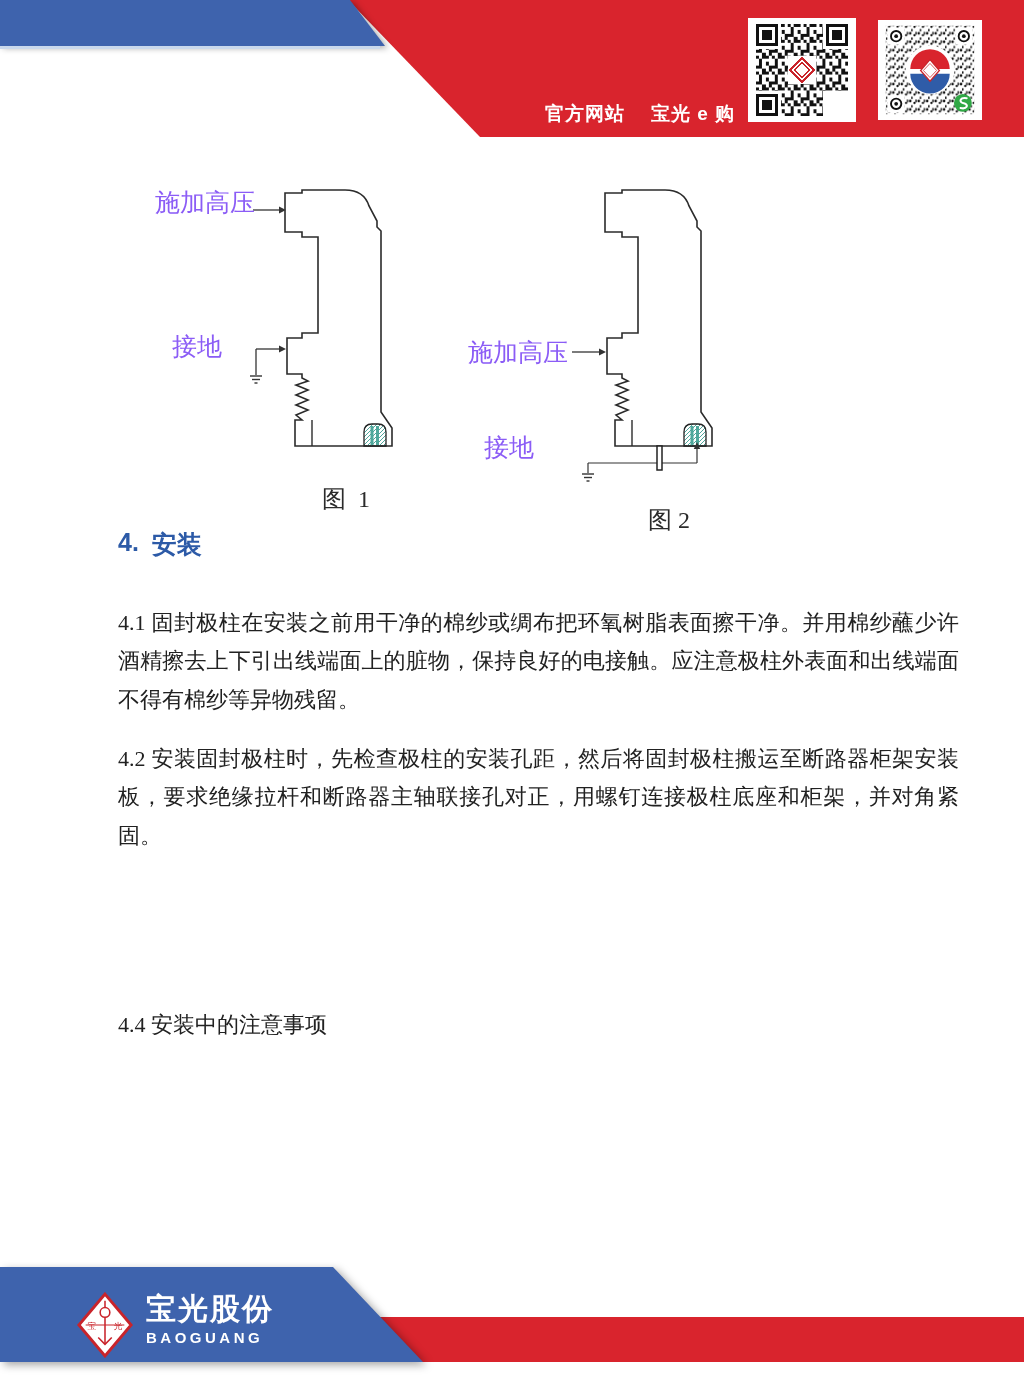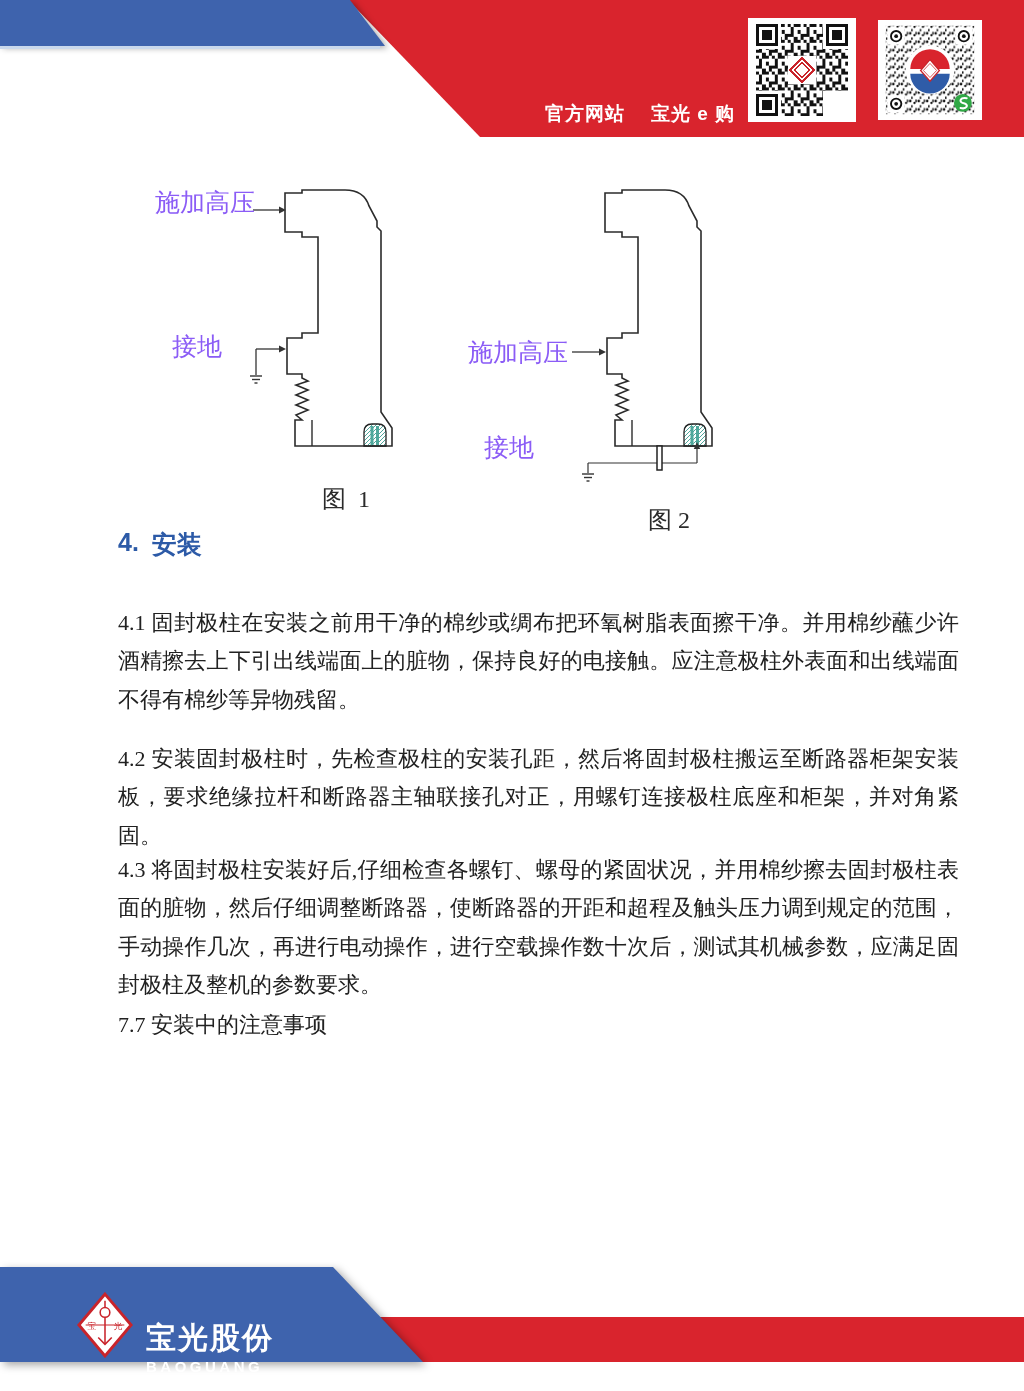--- a/index.html
+++ b/index.html
@@ -34,21 +34,21 @@
         font-size:22px;line-height:38.4px;color:#212121;text-align:justify;margin-top:34px;}
   .p41{top:570px;} .p42{top:706px;} .p43{top:817px;} .p44{top:972px;} .p441{top:1023px;}
 
   
   .ftr-red{position:absolute;left:380px;top:1317px;width:644px;height:45px;background:#D9242D;}
   .ftr-blue-wrap{position:absolute;left:0;top:1267px;width:520px;height:110px;
                  filter:drop-shadow(4px 3px 4px rgba(0,0,0,.35));}
   .ftr-blue{width:520px;height:95px;background:#3E63AD;
             clip-path:polygon(0 0,333px 0,423px 95px,0 95px);}
   .ftr-logo{position:absolute;left:76px;top:1292px;}
-  .ftr-text{position:absolute;left:146px;top:1321px;color:#fff;}
+  .ftr-text{position:absolute;left:146px;top:1292px;color:#fff;}
   .ftr-cn{font-size:30px;font-weight:bold;line-height:34px;letter-spacing:2px;}
   .ftr-en{font-size:15px;font-weight:bold;letter-spacing:3.5px;margin-top:3px;}
 
   svg text{font-family:"Liberation Serif",serif;}
 </style>
 </head>
 <body>
 
 <div id="page">
 
@@ -169,22 +169,21 @@
   <div class="fig-label" style="left:484px;top:431px;">接地</div>
   <div class="fig-caption" style="left:648px;top:504px;">图 2</div>
 
   <div class="sec-heading">
     <span>4.</span>
     <span>安装</span>
   </div>
 
   <div class="para p41">4.1 固封极柱在安装之前用干净的棉纱或绸布把环氧树脂表面擦干净。并用棉纱蘸少许酒精擦去上下引出线端面上的脏物，保持良好的电接触。应注意极柱外表面和出线端面不得有棉纱等异物残留。</div>
   <div class="para p42">4.2 安装固封极柱时，先检查极柱的安装孔距，然后将固封极柱搬运至断路器柜架安装板，要求绝缘拉杆和断路器主轴联接孔对正，用螺钉连接极柱底座和柜架，并对角紧固。</div>
-  <div class="para p43">4.3 将固封极柱安装好后,仔细检查各螺钉、螺母的紧固状况，并用棉纱擦去固封极柱表面的脏物，然后仔细调整断路器，使断路器的开距和超程及触头压力调到规定的范围，手动操作几次，再进行电动操作，进行空载操作数十次后，测试其机械参数，应满足固封极柱及整机的参数要求。</div>
-  <div class="para p44">7.7 安装中的注意事项</div>
+  <div class="para p44">4.4 安装中的注意事项</div>
 
   <div class="ftr-red"></div>
   <div class="ftr-blue-wrap">
     <div class="ftr-blue"></div>
   </div>
 
   <svg class="ftr-logo" width="58" height="66" viewBox="0 0 60 68">
     <polygon points="30,2 57,34 30,66 3,34" fill="#fff" stroke="#C9242B" stroke-width="3" stroke-linejoin="miter"></polygon>
     <line x1="10" y1="34" x2="50" y2="34" stroke="#C9242B" stroke-width="1.2"></line>
     <circle cx="30" cy="21" r="5" fill="none" stroke="#C9242B" stroke-width="1.6"></circle>

